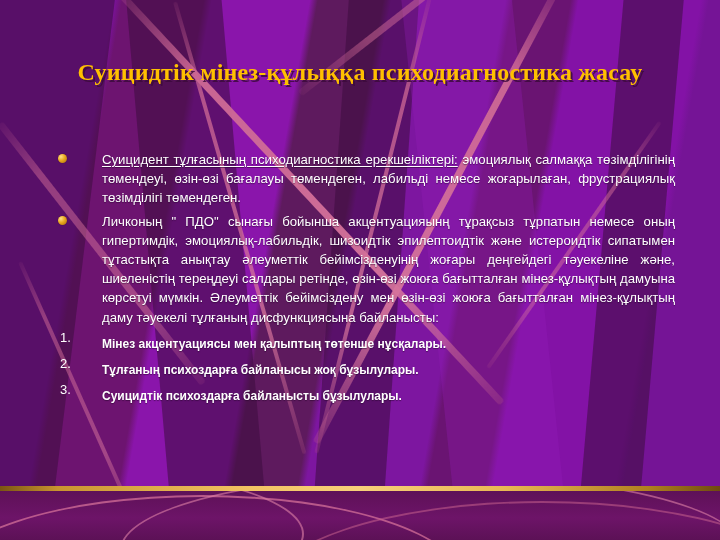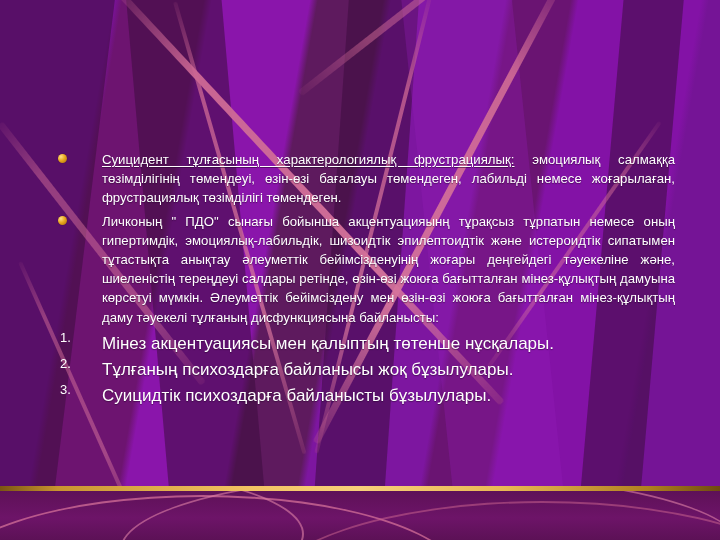--- a/index.html
+++ b/index.html
@@ -137,21 +137,21 @@
     flex: 1 1 auto;
     font-size: 13.2px;
     line-height: 19.2px;
     text-align: justify;
     text-justify: inter-word;
     text-shadow: 0 1px 1px rgba(40,5,45,0.55);
   }
   .txt.nojust { text-align: left; }
   .ul { text-decoration: underline; text-underline-offset: 2px; }
   .numbered { margin-bottom: 0px; }
-  .numbered .txt { font-size: 17px; line-height: 26px; }
+  .numbered .txt { font-size: 12px; line-height: 26px; font-weight: bold; }
 </style>
 </head>
 <body>
 
 <div id="slide">
 
   <div class="bg-base"></div>
 
   <div class="bg-wedge" style="left:-40px; top:-30px; width:120px; height:620px; transform:rotate(7deg);"></div>
   <div class="bg-wedge" style="left:150px; top:-60px; width:95px; height:660px; transform:rotate(-5deg);"></div>
@@ -169,28 +169,29 @@
   <div class="streak thin soft" style="left:20px; top:260px; width:300px; transform:rotate(66deg);"></div>
 
   <div class="gold-rule"></div>
   <div class="bottom-band">
     <div class="curve" style="left:-60px; top:4px;"></div>
     <div class="curve c2" style="left:120px; top:-18px; width:620px; height:150px;"></div>
     <div class="curve c3" style="left:260px; top:10px; width:560px; height:190px;"></div>
     <div class="curve c2" style="left:-180px; top:-24px; width:480px; height:130px;"></div>
   </div>
 
+  <div id="title">Суицидтік мінез-құлыққа психодиагностика жасау</div>
 
   <div id="body">
 
     <div class="blk">
       <div class="marker">
         <div class="bullet-dot"></div>
       </div>
-      <div class="txt"><span class="ul">Суицидент тұлғасының характерологиялық фрустрациялық:</span><span> эмоциялық салмаққа төзімділігінің төмендеуі, өзін-өзі бағалауы төмендеген, лабильді немесе жоғарылаған, фрустрациялық төзімділігі төмендеген.</span></div>
+      <div class="txt"><span class="ul">Суицидент тұлғасының психодиагностика ерекшеіліктері:</span><span> эмоциялық салмаққа төзімділігінің төмендеуі, өзін-өзі бағалауы төмендеген, лабильді немесе жоғарылаған, фрустрациялық төзімділігі төмендеген.</span></div>
     </div>
 
     <div class="blk">
       <div class="marker">
         <div class="bullet-dot"></div>
       </div>
       <div class="txt">Личконың " ПДО" сынағы бойынша акцентуацияынң тұрақсыз тұрпатын немесе  оның гипертимдік, эмоциялық-лабильдік, шизоидтік эпилептоидтік және истероидтік сипатымен тұтастықта анықтау әлеуметтік бейімсізденуінің жоғары деңгейдегі тәуекеліне және, шиеленістің тереңдеуі салдары ретінде, өзін-өзі жоюға бағытталған мінез-құлықтың дамуына көрсетуі мүмкін. Әлеуметтік бейімсіздену мен өзін-өзі жоюға бағытталған мінез-құлықтың даму тәуекелі тұлғаның дисфункциясына байланысты:</div>
     </div>
 
     <div class="blk numbered">

